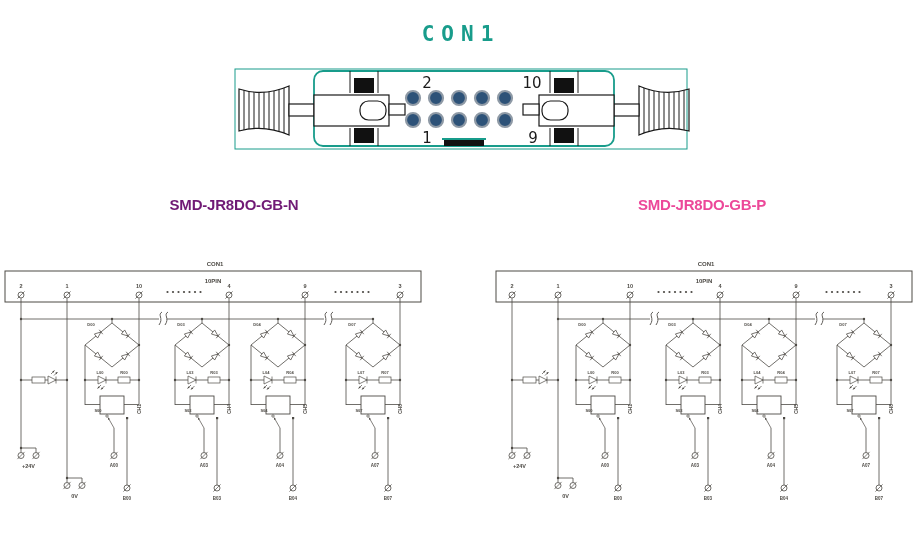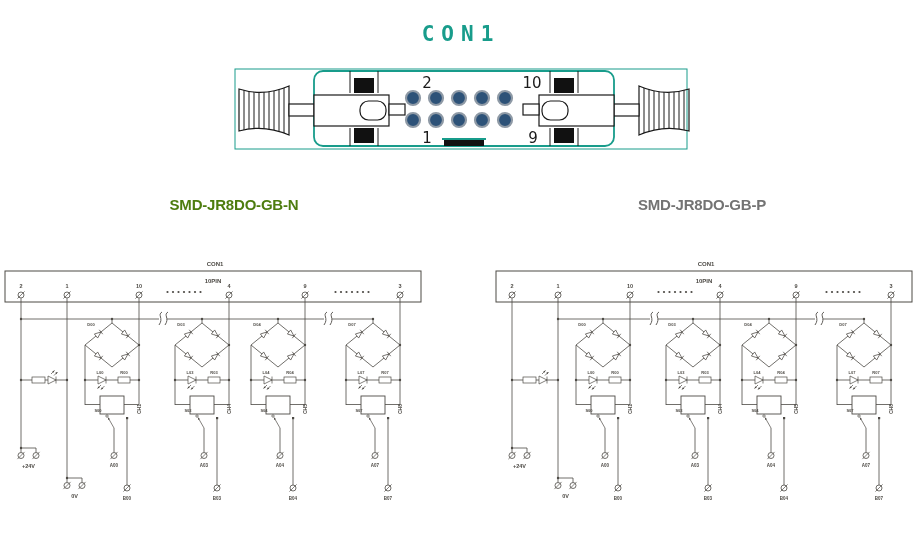--- a/index.html
+++ b/index.html
@@ -61,22 +61,22 @@
     <text x="196" y="25">2</text>
     <text x="301" y="25">10</text>
     <text x="196" y="80">1</text>
     <text x="302" y="80">9</text>
   </g>
 
   <rect x="213" y="76.5" width="40" height="6.5" fill="#111111"></rect>
   <line x1="211" y1="76" x2="255" y2="76" stroke="#189c8b" stroke-width="1.8"></line>
 </svg>
 
-<div class="abs schem-title" id="t1" style="color: #4d7c0f;">SMD-JR8DO-GB-N</div>
-<div class="abs schem-title" id="t2" style="color: #737373;">SMD-JR8DO-GB-P</div>
+<div class="abs schem-title" id="t1" style="color: #701a75;">SMD-JR8DO-GB-N</div>
+<div class="abs schem-title" id="t2" style="color: #ec4899;">SMD-JR8DO-GB-P</div>
 
 <svg id="schem0" style="left:2px;top:256px" width="424" height="252" viewBox="0 0 424 252">
     <g font-family="&quot;Liberation Sans&quot;,sans-serif">
       <g>
         <text x="213" y="10" font-size="6" text-anchor="middle" fill="#4d4a45" font-weight="bold">CON1</text>
         <rect x="3" y="15" width="416" height="31" fill="none" stroke="#4d4a45" stroke-width="1"></rect>
         <text x="211" y="27" font-size="6" text-anchor="middle" fill="#4d4a45" font-weight="bold">10PIN</text>
         <text x="19" y="31.5" font-size="5.5" text-anchor="middle" fill="#4d4a45" font-weight="bold">2</text>
         <circle cx="19" cy="39" r="3" fill="none" stroke="#4d4a45" stroke-width="0.8"></circle>
         <line x1="15.4" y1="42.6" x2="22.6" y2="35.4" stroke="#4d4a45" stroke-width="0.7"></line>

